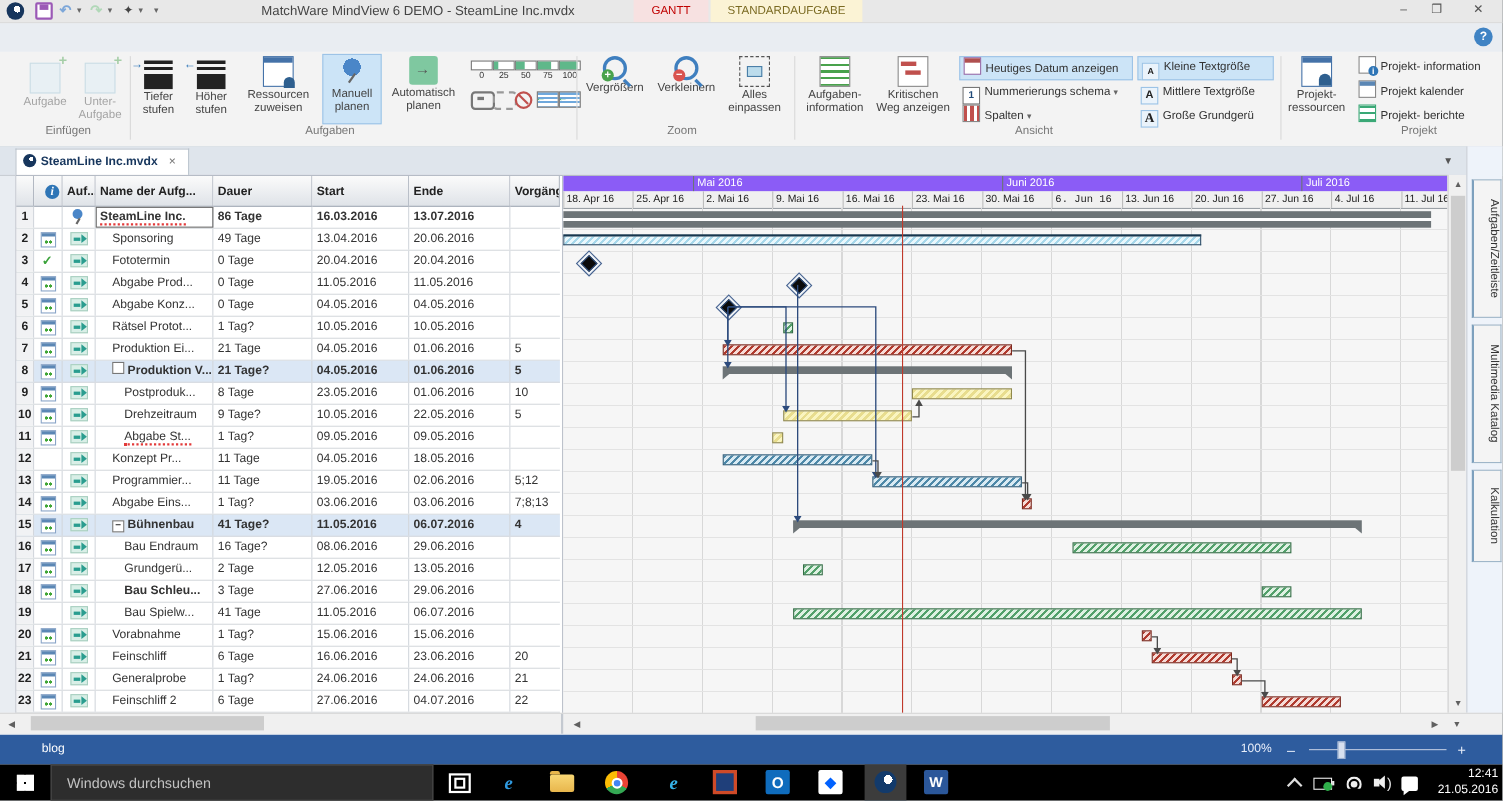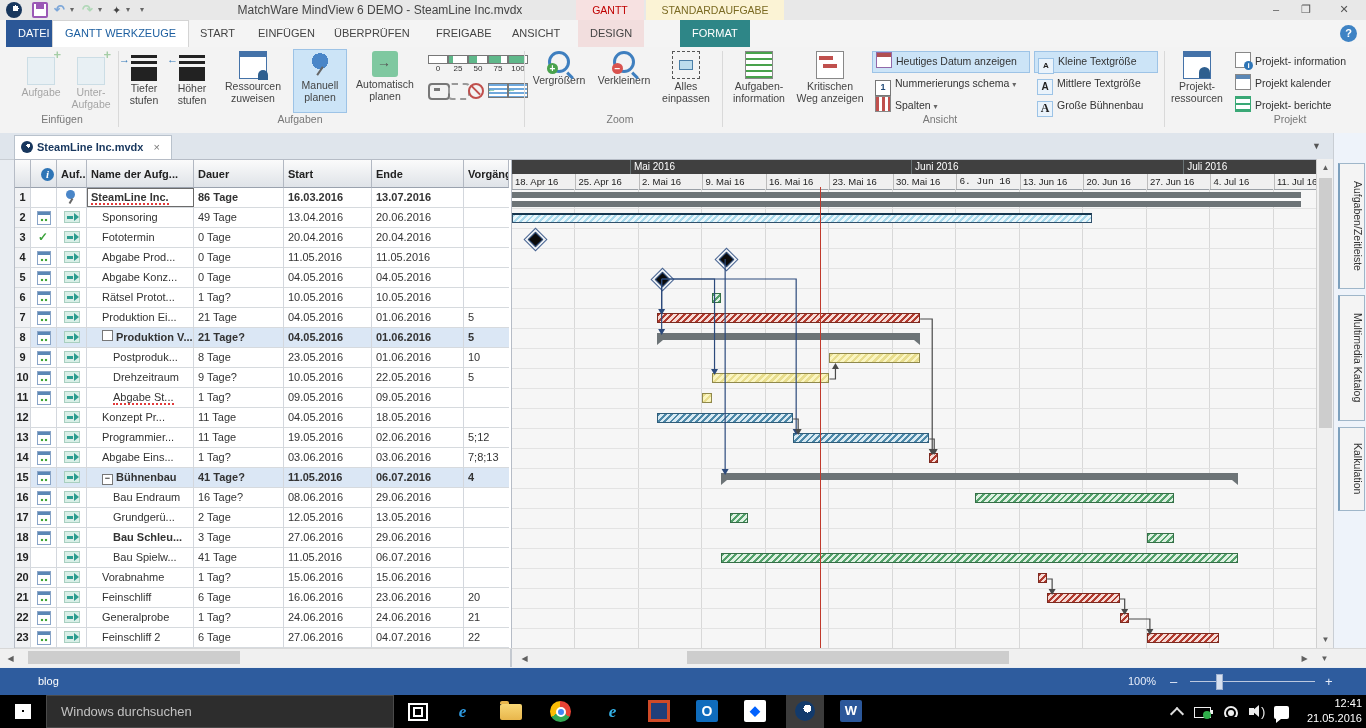--- a/index.html
+++ b/index.html
@@ -132,21 +132,21 @@
   .plan-ic::before{content:"";position:absolute;left:2px;top:3.5px;width:6px;height:3px;background:#2a9d8f;}
   .plan-ic::after{content:"";position:absolute;right:0px;top:1px;border-left:5px solid #2a9d8f;
                   border-top:4px solid transparent;border-bottom:4px solid transparent;}
   .expander{display:inline-block;width:9px;height:9px;border:1px solid #777;background:#fff;vertical-align:0px;
             margin-right:3px;text-align:center;line-height:7px;font-size:9px;color:#333;}
   .spell{border-bottom:2px dotted #e23a3a;}
   .selcell{outline:1.5px solid #6b6b6b;outline-offset:-1px;background:#fff;}
 
   
   #chartwrap{left:512px;top:159px;width:804px;height:489px;background:#f6f6f6;border-top:1px solid #b6bcc6;overflow:hidden;}
-  #months{position:absolute;left:0;top:0;width:804px;height:14px;background:#404040;}
+  #months{position:absolute;left:0;top:0;width:804px;height:14px;background:#8b5cf6;}
   .month-cell{position:absolute;top:0;height:14px;border-left:1px solid #6a7476;color:#fff;font-size:10px;
               line-height:14px;padding-left:3px;box-sizing:border-box;overflow:hidden;}
   #weeks{position:absolute;left:0;top:14px;width:804px;height:15px;background:#f0f0f0;border-bottom:1px solid #9aa0a6;}
   .week-cell{position:absolute;top:0;height:15px;border-left:1px solid #bcbcbc;color:#222;font-size:9.5px;
              line-height:15px;padding-left:2px;box-sizing:border-box;white-space:nowrap;overflow:hidden;}
   #plot{position:absolute;left:0;top:29px;width:804px;height:460px;
         background-image:repeating-linear-gradient(to bottom,transparent 0 19px,#e3e3e3 19px 20px),
                          repeating-linear-gradient(to right,transparent 0 62.49px,#d8d8d8 62.49px 63.49px);}
   .gbar{position:absolute;height:10px;box-sizing:border-box;}
   .h-cyan{background:repeating-linear-gradient(135deg,#a7d8eb 0 2px,#e9f7fc 2px 4.5px);border:1px solid #30506b;border-top:2px solid #16364e;}
@@ -241,31 +241,20 @@
     <span class="qat-ic qat-caret" style="left:126px">▾</span>
     <span class="qat-ic qat-caret" style="left:140px">▾</span>
     <div id="win-title" class="abs">MatchWare MindView 6 DEMO - SteamLine Inc.mvdx</div>
     <div id="ctx-gantt" class="abs ctx-head">GANTT</div>
     <div id="ctx-std" class="abs ctx-head">STANDARDAUFGABE</div>
     <div class="abs winbtn" style="left:1266px">–</div>
     <div class="abs winbtn" style="left:1296px">❐</div>
     <div class="abs winbtn" style="left:1334px">✕</div>
   </div>
 
-  <div id="tabrow" class="abs">
-      <div class="rtab rtab-file" style="left: 6px;">DATEI</div>
-      <div class="rtab rtab-active" style="left: 52px;">GANTT WERKZEUGE</div>
-      <div class="rtab" style="left: 188px;">START</div>
-      <div class="rtab" style="left: 246px;">EINFÜGEN</div>
-      <div class="rtab" style="left: 322px;">ÜBERPRÜFEN</div>
-      <div class="rtab" style="left: 424px;">FREIGABE</div>
-      <div class="rtab" style="left: 500px;">ANSICHT</div>
-      <div class="rtab rtab-design" style="left: 578px;">DESIGN</div>
-      <div class="rtab rtab-format" style="left: 680px;">FORMAT</div>
-    </div>
   <div id="help-btn" class="abs">?</div>
 
   <div id="ribbon" class="abs">
 
     <div class="bigbtn disabled" style="left:8px">
       <span class="bic ic-task ic-plus"></span>
       <span class="blab">Aufgabe</span>
     </div>
     <div class="bigbtn disabled" style="left:58px">
       <span class="bic ic-task ic-plus"></span>
@@ -381,21 +370,21 @@
     <div class="rowbtn" style="left:872px;top:48px;width:100px">
       <span class="ric ic-cols"></span><span>Spalten</span> <span class="caret">▾</span>
     </div>
     <div class="rowbtn sel" style="left:1034px;top:4px;width:122px">
       <span class="ric ic-A" style="font-size:8px;line-height:13px">A</span><span>Kleine Textgröße</span>
     </div>
     <div class="rowbtn" style="left:1034px;top:26px;width:126px">
       <span class="ric ic-A" style="font-size:10px;line-height:13px">A</span><span>Mittlere Textgröße</span>
     </div>
     <div class="rowbtn" style="left:1034px;top:48px;width:122px">
-      <span class="ric ic-A" style="font-size:12px;line-height:13px;font-family:'Liberation Serif',serif">A</span><span>Große Bühnenbau</span>
+      <span class="ric ic-A" style="font-size:12px;line-height:13px;font-family:'Liberation Serif',serif">A</span><span>Große Grundgerü</span>
     </div>
     <div class="rgroup-label" style="left:890px;width:100px">Ansicht</div>
     <div class="rgroup-sep" style="left:1164px"></div>
 
     <div class="bigbtn" style="left:1168px;width:58px">
       <span class="bic ic-res"></span>
       <span class="blab" style="white-space:pre-line">Projekt-
 ressourcen</span>
     </div>
     <div class="rowbtn" style="left:1232px;top:4px;width:130px">

